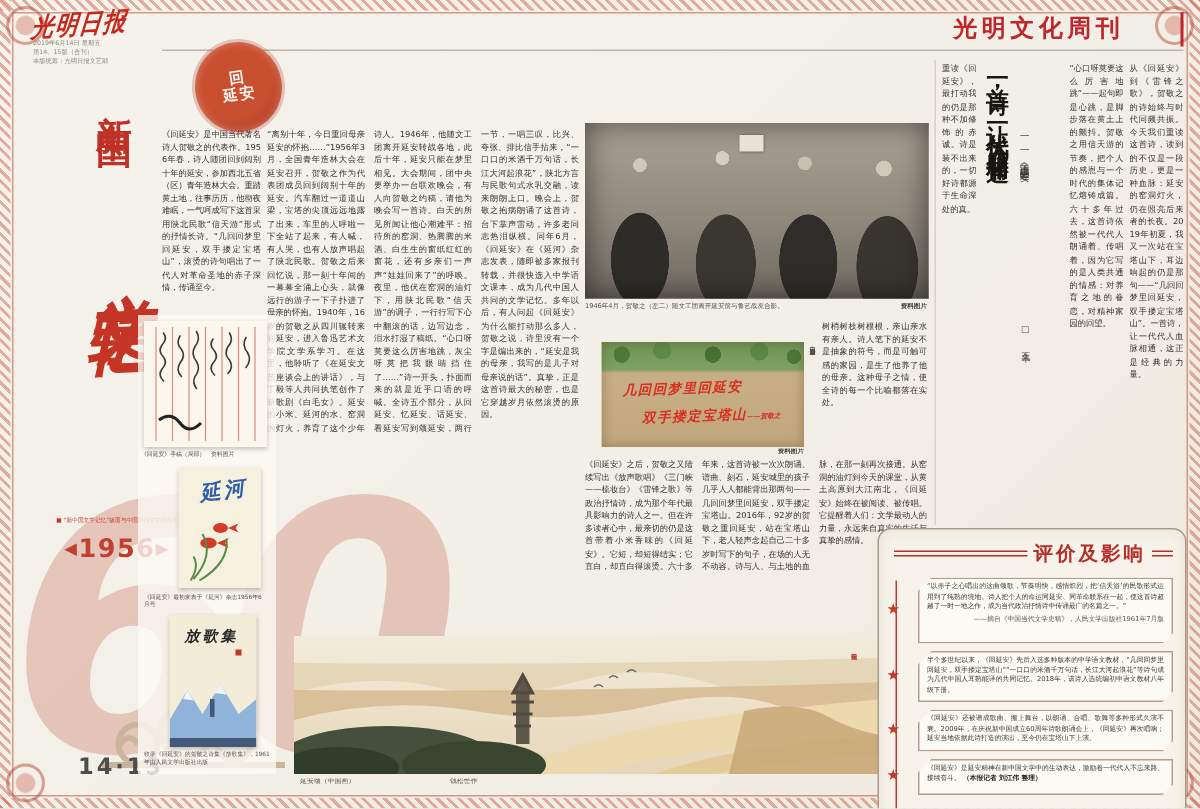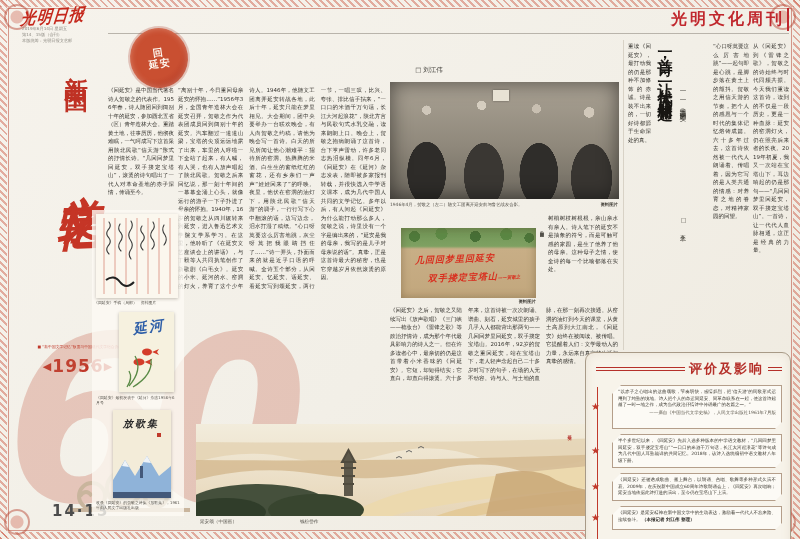--- a/index.html
+++ b/index.html
@@ -17,21 +17,21 @@
   .lace { background:repeating-linear-gradient(45deg, rgba(203,86,66,.45) 0 2px, rgba(246,236,230,.0) 2px 5px); }
   .lace-h { left:0; width:800px; height:7px; }
   .lace-v { top:0; height:539px; width:7px; }
   .frame-line { left:8px; top:8px; width:784px; height:523px; border:1px solid rgba(186,76,58,.55); pointer-events:none; }
   .corner { width:26px; height:26px; border:2px solid rgba(186,76,58,.5); border-radius:50%;
             background:radial-gradient(circle, rgba(203,86,66,.35) 0 6px, transparent 7px); }
 
   .logo { font-size:15px; font-weight:bold; font-style:italic; color:#c5281c; letter-spacing:1px;
           transform:rotate(-4deg) skewX(-10deg) scaleY(1.15); transform-origin:left top; }
   .mast-lines { font-size:4.2px; line-height:1.45; color:#8d8a82; }
-  .weekly { font-size:16px; font-weight:900; color:#c0272d; letter-spacing:3px; text-align:right; }
+  .weekly { font-size:16px; font-weight:900; color:#c0272d; letter-spacing:3px; text-align:center; }
 
   .banner-top { font-size:24px; font-weight:900; color:#bf3124; letter-spacing:6px; }
   .banner-script { font-size:44px; font-weight:bold; font-style:italic; color:#c53526; letter-spacing:4px; transform:rotate(-2deg); }
   .banner-note { font-size:3.8px; color:#c0392b; text-align:center; line-height:1.3; }
   .banner-year { font-size:17px; font-weight:900; color:#c0392b; text-align:center; letter-spacing:1px; }
   .banner-year .arr { font-size:11px; vertical-align:2px; }
   .watermark { font-size:230px; line-height:.8; font-weight:900; font-style:italic; color:rgba(195,85,66,.28); letter-spacing:-18px; z-index:0; }
   .pagenum { font-size:15px; color:#4c4c4c; letter-spacing:2px; font-weight:bold; }
 
   .seal { border-radius:50%; background:radial-gradient(circle at 40% 35%, #c94f31 0 55%, #aa3322 100%);
@@ -131,21 +131,20 @@
         <path d="M30 30 q6 -8 12 0"></path>
     </g>
   </svg>
   <div class="abs pagenum" style="left:52px;top:502px">14·13</div>
 
   <div class="abs seal" style="left:130px;top:28px;width:58px;height:60px">
     <div>回</div>
     <div>延安</div>
   </div>
 
-  <div class="abs byline" style="left:236px;top:66px;width:386px">□ 刘江伟</div>
 
   <div class="abs txt" style="left:108px;top:86px;width:66px;height:124px;font-weight:500">《回延安》是中国当代著名诗人贺敬之的代表作。1956年春，诗人随团回到阔别十年的延安，参加西北五省（区）青年造林大会。重踏黄土地，往事历历，他彻夜难眠，一气呵成写下这首采用陕北民歌“信天游”形式的抒情长诗。“几回回梦里回延安，双手搂定宝塔山”，滚烫的诗句唱出了一代人对革命圣地的赤子深情，传诵至今。</div>
   <div class="abs txt cols3" style="left:178px;top:86px;width:208px;height:344px">“离别十年，今日重回母亲延安的怀抱……”1956年3月，全国青年造林大会在延安召开，贺敬之作为代表团成员回到阔别十年的延安。汽车翻过一道道山梁，宝塔的尖顶远远地露了出来，车里的人呼啦一下全站了起来，有人喊，有人哭，也有人放声唱起了陕北民歌。贺敬之后来回忆说，那一刻十年间的一幕幕全涌上心头，就像远行的游子一下子扑进了母亲的怀抱。1940年，16岁的贺敬之从四川辗转来到延安，进入鲁迅艺术文学院文学系学习。在这里，他聆听了《在延安文艺座谈会上的讲话》，与丁毅等人共同执笔创作了新歌剧《白毛女》。延安的小米、延河的水、窑洞的灯火，养育了这个少年诗人。1946年，他随文工团离开延安转战各地，此后十年，延安只能在梦里相见。大会期间，团中央要举办一台联欢晚会，有人向贺敬之约稿，请他为晚会写一首诗。白天的所见所闻让他心潮难平：招待所的窑洞、热腾腾的米酒、白生生的窗纸红红的窗花，还有乡亲们一声声“娃娃回来了”的呼唤。夜里，他伏在窑洞的油灯下，用陕北民歌“信天游”的调子，一行行写下心中翻滚的话，边写边念，泪水打湿了稿纸。“心口呀莫要这么厉害地跳，灰尘呀莫把我眼睛挡住了……”诗一开头，扑面而来的就是近乎口语的呼喊。全诗五个部分，从回延安、忆延安、话延安、看延安写到颂延安，两行一节，一唱三叹，比兴、夸张、排比信手拈来，“一口口的米酒千万句话，长江大河起浪花”，陕北方言与民歌句式水乳交融，读来朗朗上口。晚会上，贺敬之抱病朗诵了这首诗，台下掌声雷动，许多老同志热泪纵横。同年6月，《回延安》在《延河》杂志发表，随即被多家报刊转载，并很快选入中学语文课本，成为几代中国人共同的文学记忆。多年以后，有人问起《回延安》为什么能打动那么多人，贺敬之说，诗里没有一个字是编出来的，“延安是我的母亲，我写的是儿子对母亲说的话”。真挚，正是这首诗最大的秘密，也是它穿越岁月依然滚烫的原因。</div>
   <div class="abs txt" style="left:548px;top:214px;width:70px;height:86px">树梢树枝树根根，亲山亲水有亲人。诗人笔下的延安不是抽象的符号，而是可触可感的家园，是生了他养了他的母亲。这种母子之情，使全诗的每一个比喻都落在实处。</div>
   <div class="abs txt cols3" style="left:390px;top:306px;width:228px;height:118px">《回延安》之后，贺敬之又陆续写出《放声歌唱》《三门峡——梳妆台》《雷锋之歌》等政治抒情诗，成为那个年代最具影响力的诗人之一。但在许多读者心中，最亲切的仍是这首带着小米香味的《回延安》。它短，却短得结实；它直白，却直白得滚烫。六十多年来，这首诗被一次次朗诵、谱曲、刻石，延安城里的孩子几乎人人都能背出那两句——几回回梦里回延安，双手搂定宝塔山。2016年，92岁的贺敬之重回延安，站在宝塔山下，老人轻声念起自己二十多岁时写下的句子，在场的人无不动容。诗与人、与土地的血脉，在那一刻再次接通。从窑洞的油灯到今天的课堂，从黄土高原到大江南北，《回延安》始终在被阅读、被传唱。它提醒着人们：文学最动人的力量，永远来自真实的生活与真挚的感情。</div>
 
   <div class="abs photo-bw" style="left:390px;top:82px;width:229px;height:117px">
     <div class="sign"></div>
   </div>
   <div class="abs cap" style="left:390px;top:202px;width:170px">1946年4月，贺敬之（左二）随文工团离开延安前与鲁艺战友合影。</div>

